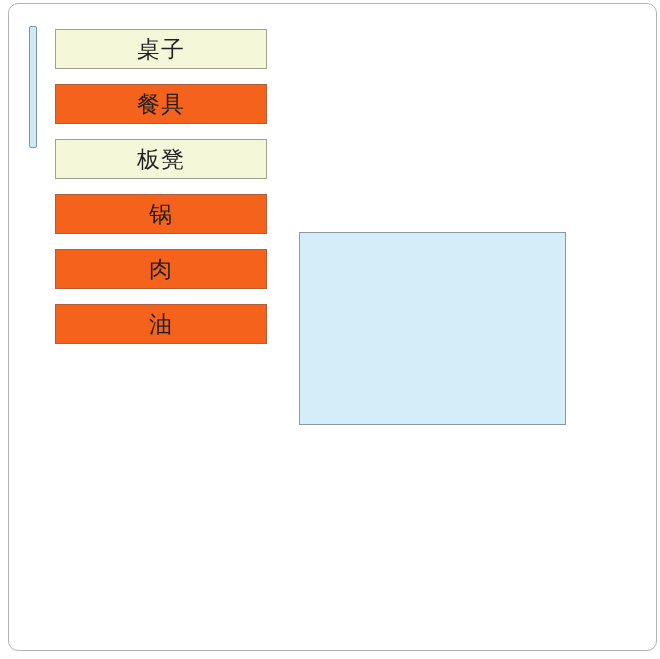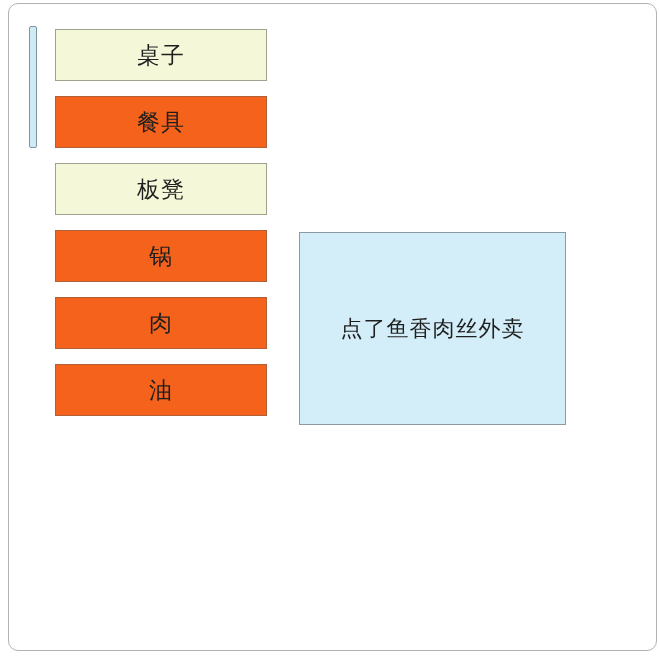--- a/index.html
+++ b/index.html
@@ -36,21 +36,21 @@
     border-radius: 2px;
     box-sizing: border-box;
   }
   .stack {
     position: absolute;
     left: 55px;
     top: 29px;
     width: 212px;
   }
   .box {
-    height: 52px;
+    height: 40px;
     margin-bottom: 15px;
     box-sizing: border-box;
     display: flex;
     align-items: center;
     justify-content: center;
     font-size: 23px;
     letter-spacing: 1px;
   }
   .box.cream {
     background: var(--cream_fill, #f4f8d8);
@@ -89,14 +89,13 @@
 <div class="stack">
   <div class="box cream">桌子</div>
   <div class="box orange">餐具</div>
   <div class="box cream">板凳</div>
   <div class="box orange">锅</div>
   <div class="box orange">肉</div>
   <div class="box orange">油</div>
 </div>
 
 <div class="note">
-  <div>点了鱼香肉丝外卖</div>
 </div>
 
 </body></html>

